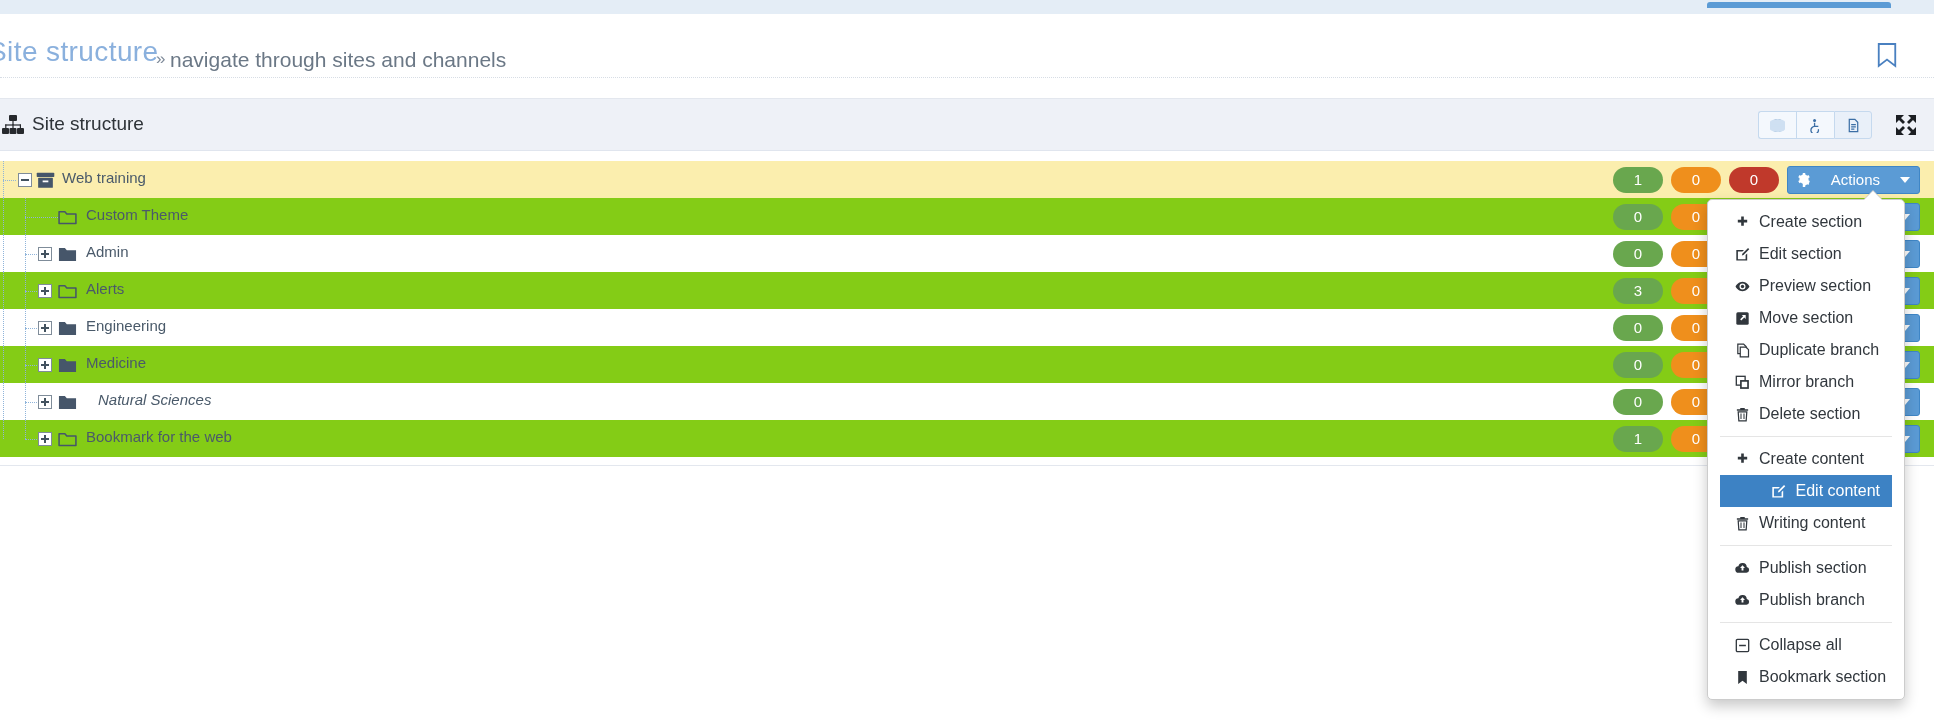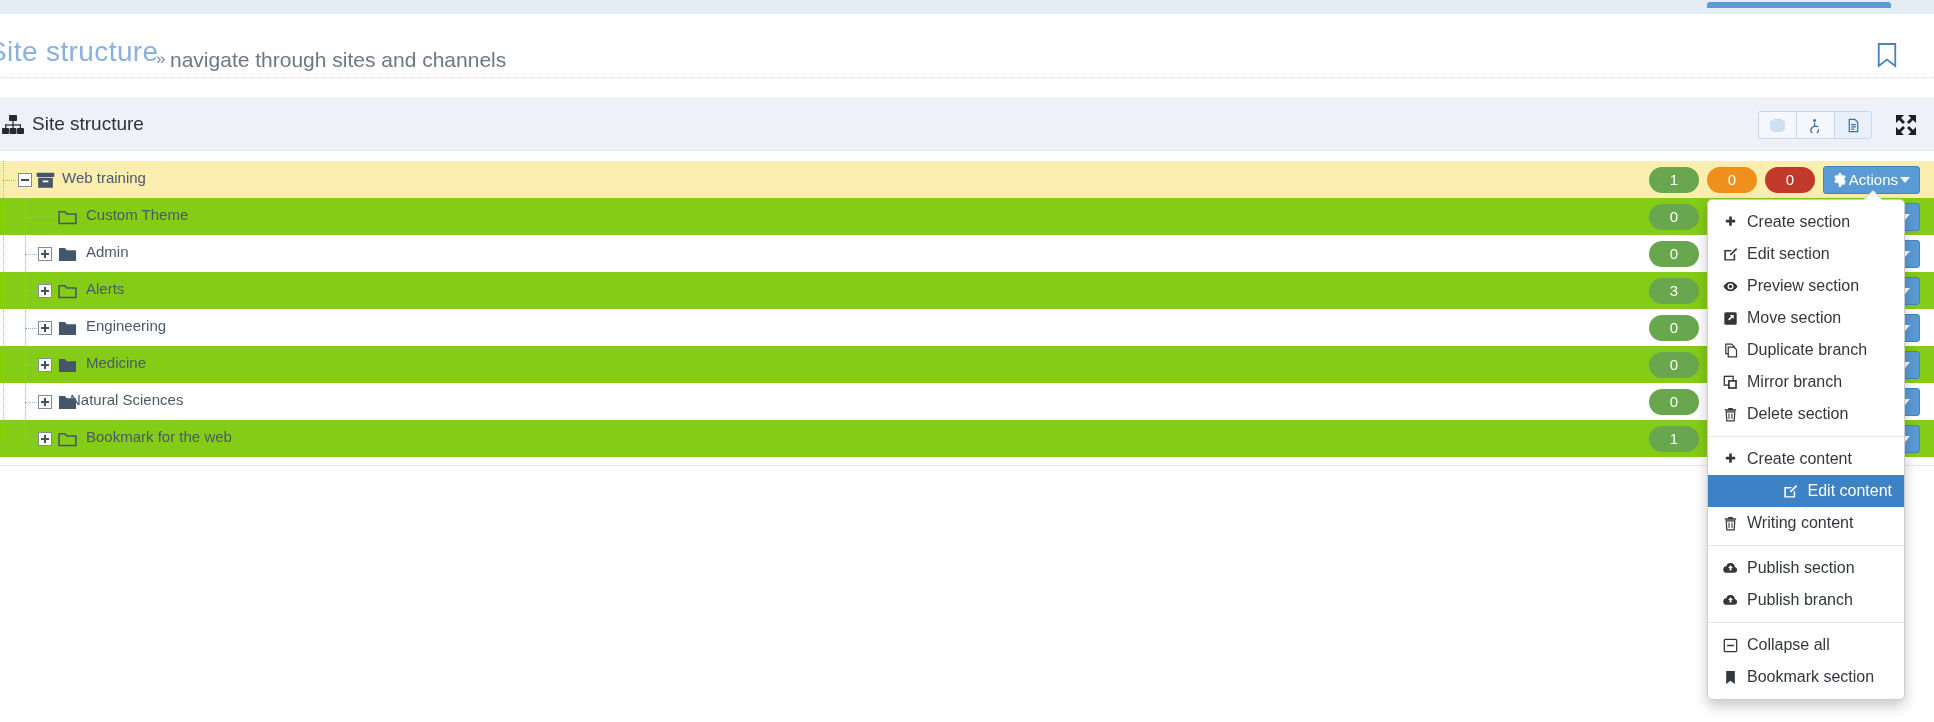--- a/index.html
+++ b/index.html
@@ -168,41 +168,41 @@
   .badge.red    { background: #c0392b; }
 
   .actions-btn {
     height: 28px;
     padding: 0 9px;
     background: #5b9bd5;
     border: 1px solid #3f86c6;
     border-radius: 3px;
     color: #ffffff;
     font-size: 15px;
-    display: flex; align-items: center; gap: 2px;
+    display: flex; align-items: center; gap: 20px;
     cursor: pointer;
     white-space: nowrap;
   }
   .caret {
     width: 0; height: 0;
     border-left: 5px solid transparent;
     border-right: 5px solid transparent;
     border-top: 6px solid #ffffff;
   }
 
   
   #dropdown {
     position: absolute;
     left: 1707px; top: 199px;
     width: 198px;
     background: #ffffff;
     border: 1px solid #ccc;
     border-radius: 5px;
     box-shadow: 0 6px 14px rgba(0,0,0,.22);
-    padding: 6px 0;
+    padding: 6px 12px;
     z-index: 50;
   }
   #dropdown-arrow {
     position: absolute; top: -9px; right: 22px;
     width: 0; height: 0;
     border-left: 9px solid transparent;
     border-right: 9px solid transparent;
     border-bottom: 9px solid #ffffff;
     filter: drop-shadow(0 -1px 0 #c9c9c9);
   }
@@ -454,21 +454,21 @@
       <div class="tree-row">
         <div class="tree-guides">
           <div class="vline" style="left: 3px;"></div>
           <div class="vline" style="left: 25px;"></div>
           <div class="hline" style="left: 25px; width: 12px;"></div>
         </div>
         <div class="toggle plus" style="left: 38px;"></div>
         <div class="node-icon" style="left: 58px;"><svg viewBox="0 0 16 16" width="19" height="19">
             <path d="M0.8 2.6h5l1.6 1.9h7.8v9H0.8z" fill="#46566a"></path>
           </svg></div>
-        <div class="node-label" style="left: 70px;">Natural Sciences</div>
+        <div class="node-label" style="left: 98px; font-style: italic;">Natural Sciences</div>
         <div class="row-right">
           <div class="badge green">0</div>
           <div class="badge orange">0</div>
           <div class="badge red">0</div>
           <div class="actions-btn">
             <span style="display: inline-flex;">
               <svg viewBox="0 0 16 16" width="14" height="14">
                 <path d="M8 5.2A2.8 2.8 0 1 0 8 10.8 2.8 2.8 0 0 0 8 5.2zm6.6 4l-1.5-.9a5.4 5.4 0 0 0 0-2.6l1.5-.9-1.5-2.6-1.5.9a5.4 5.4 0 0 0-2.2-1.3V0H6.6v1.8A5.4 5.4 0 0 0 4.4 3.1l-1.5-.9L1.4 4.8l1.5.9a5.4 5.4 0 0 0 0 2.6l-1.5.9 1.5 2.6 1.5-.9a5.4 5.4 0 0 0 2.2 1.3V16h2.8v-1.8a5.4 5.4 0 0 0 2.2-1.3l1.5.9z" fill="#ffffff"></path>
               </svg>
             </span>

